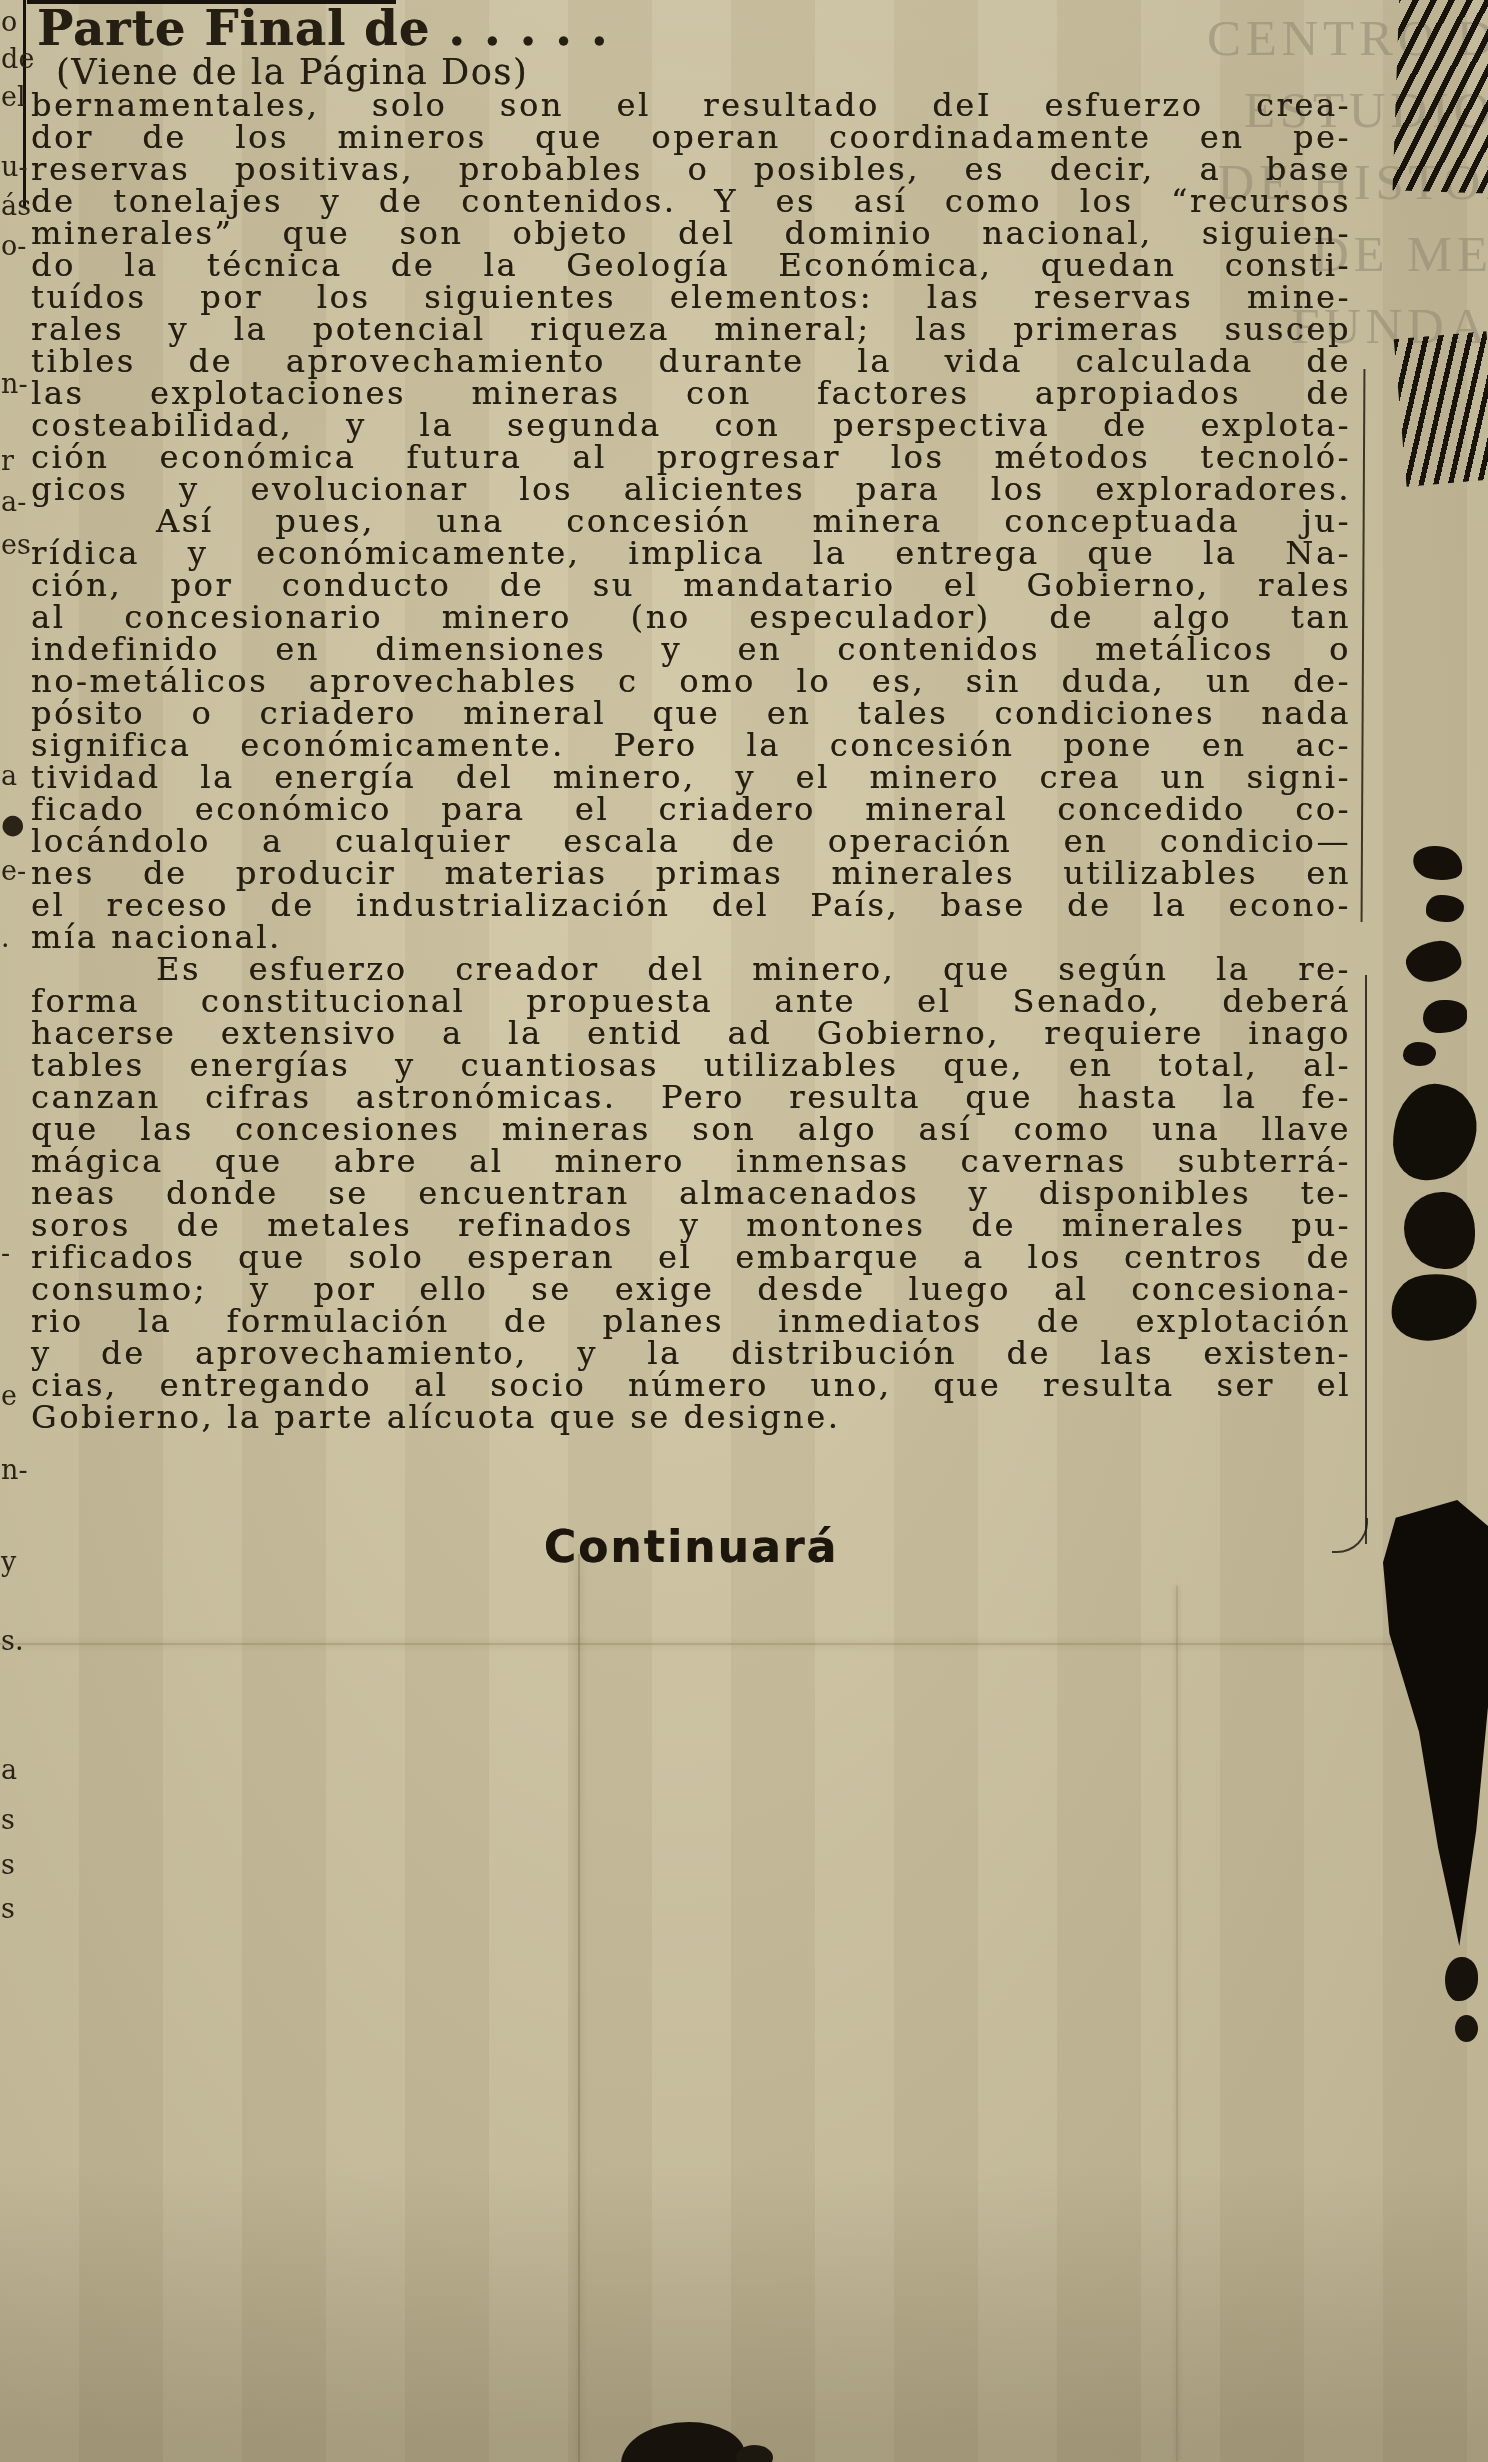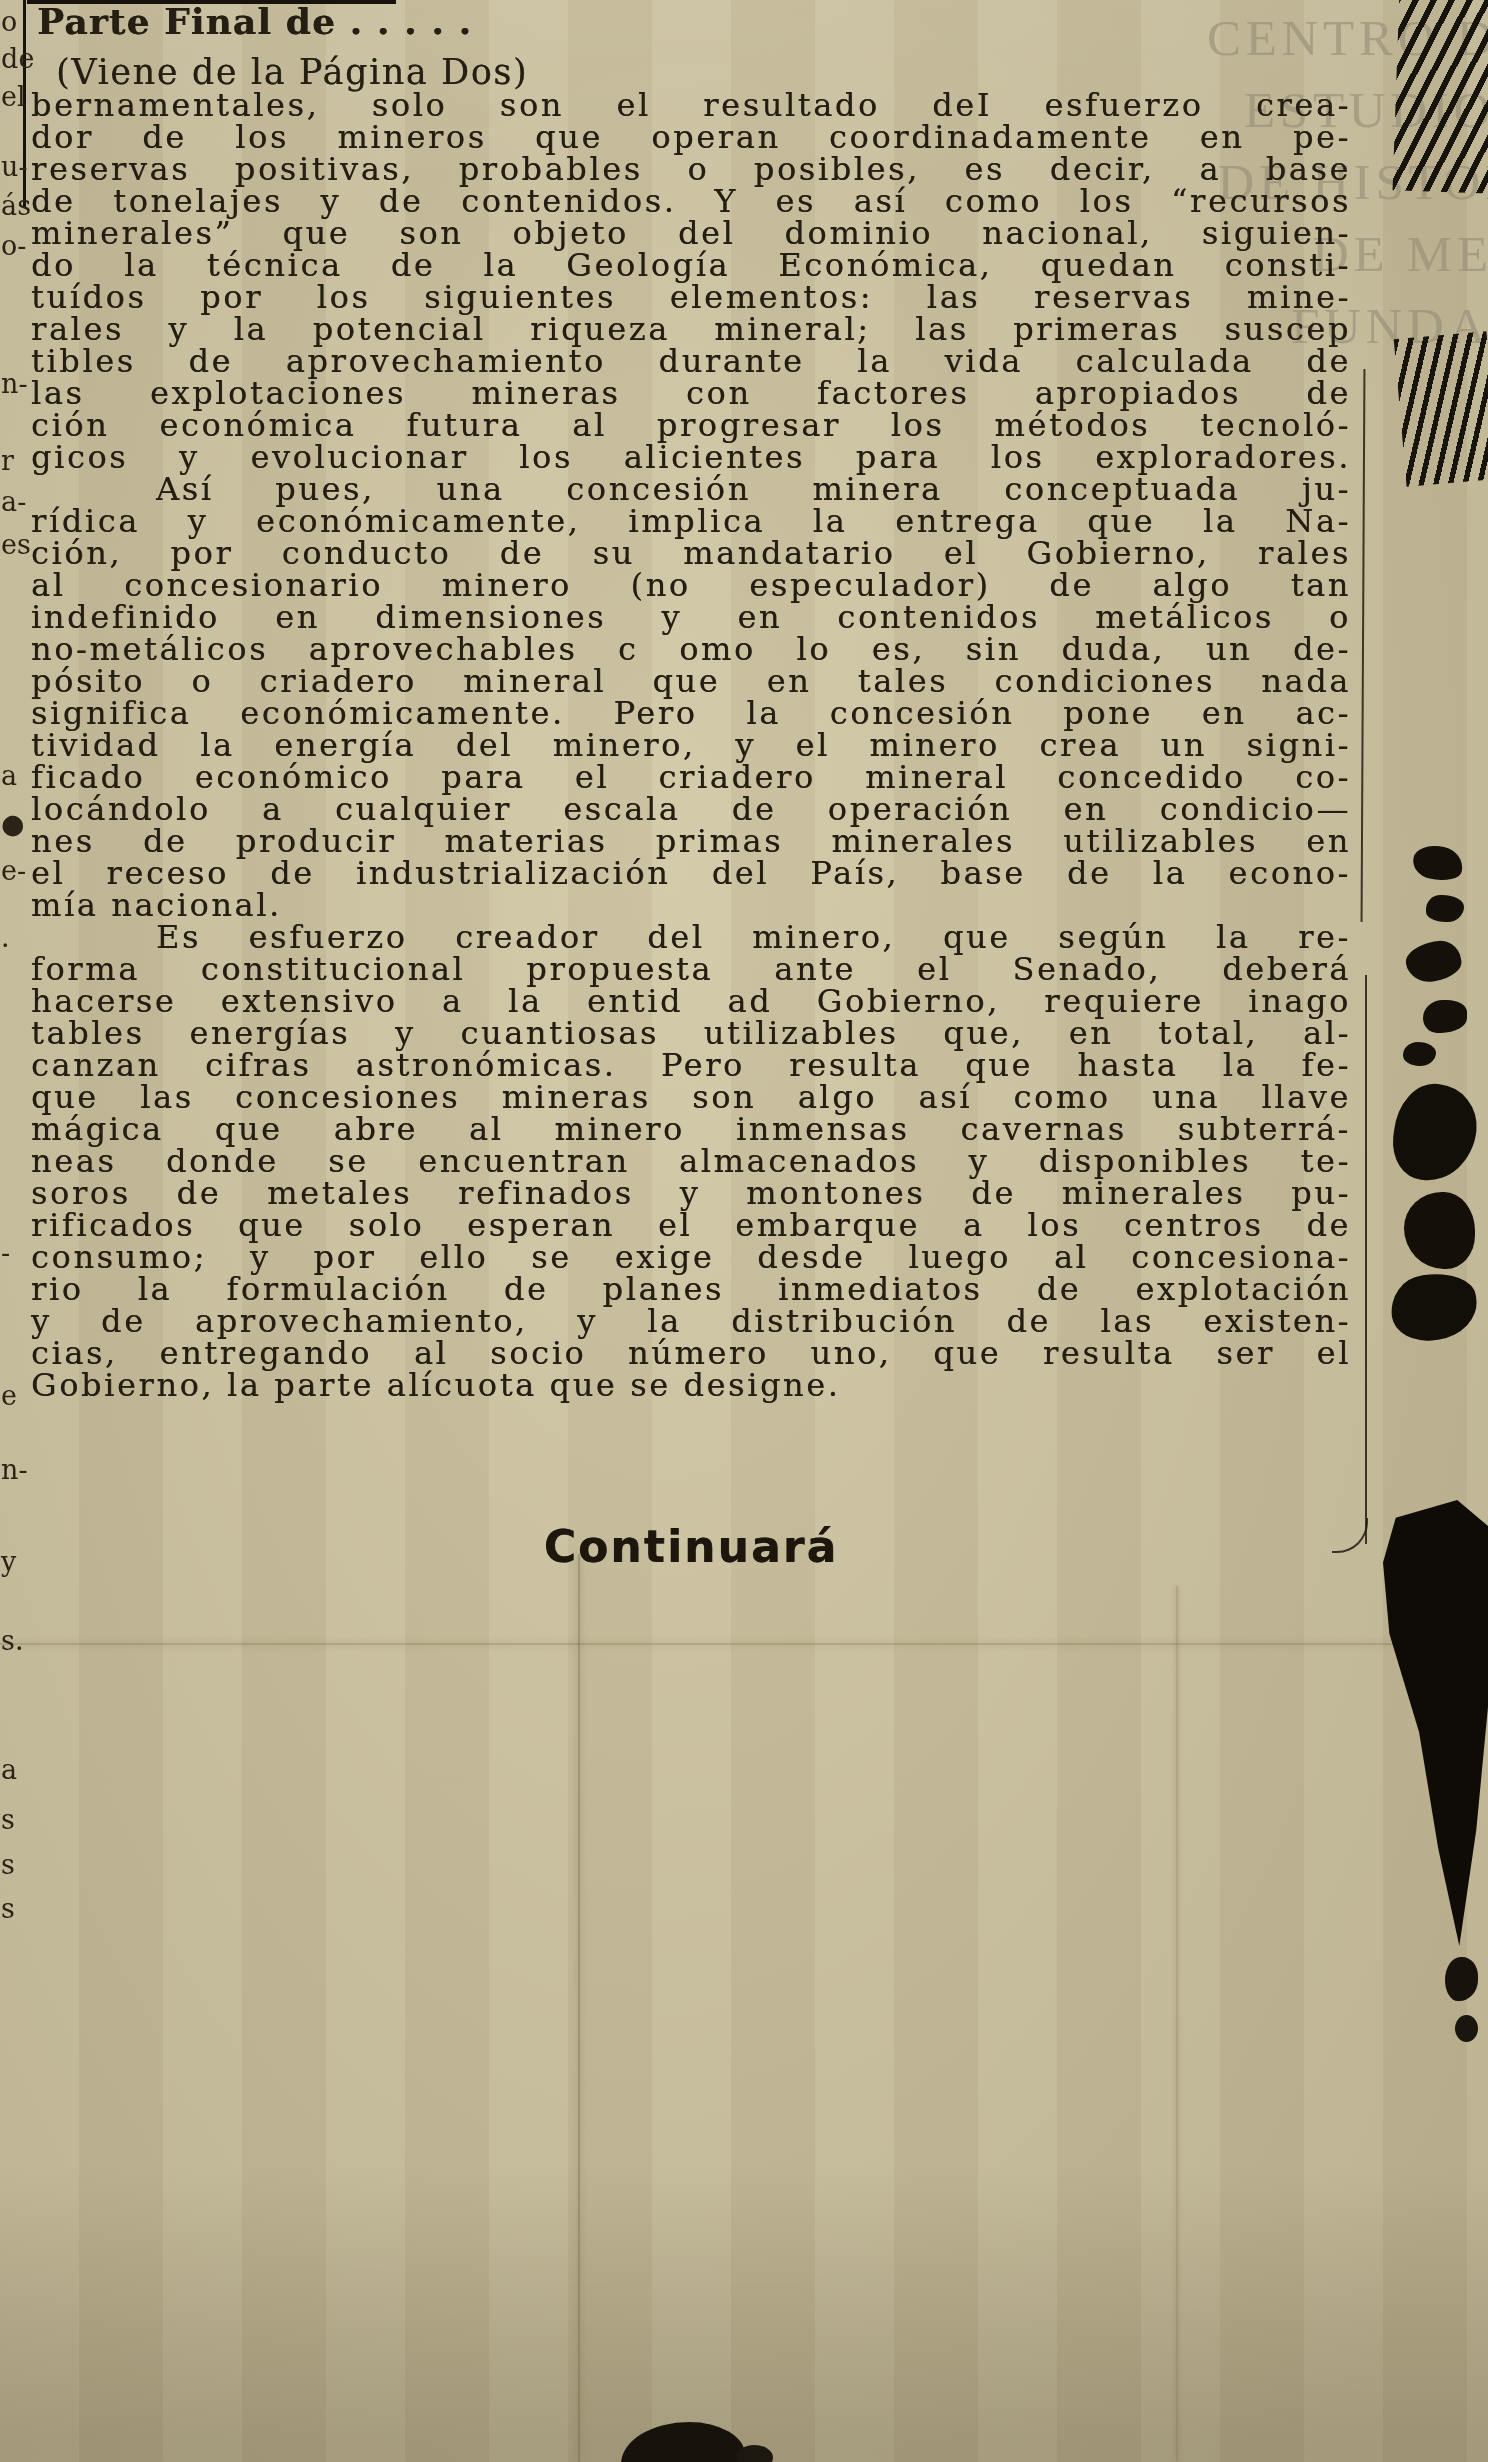--- a/index.html
+++ b/index.html
@@ -24,21 +24,21 @@
   .top-rule{position:absolute;left:27px;top:0;width:369px;height:4.2px;background:#17130c;z-index:2;}
   .left-rule{position:absolute;left:23px;top:0;width:3.2px;height:207px;background:#17130c;z-index:2;}
   .right-rule-a{position:absolute;left:1362px;top:369px;width:2.1px;height:553px;background:rgba(35,29,19,0.85);z-index:2;transform:rotate(0.3deg);}
   .right-rule-b{position:absolute;left:1365px;top:975px;width:2.1px;height:569px;background:rgba(35,29,19,0.85);z-index:2;}
   .right-rule-hook{position:absolute;left:1332px;top:1518px;width:34px;height:33px;border-right:2.1px solid rgba(35,29,19,0.85);border-bottom:2.1px solid rgba(35,29,19,0.85);border-radius:0 0 31px 0;z-index:2;}
   
   .margin{position:absolute;left:0;top:0;width:23px;height:100%;z-index:2;}
   .frag{position:absolute;left:1.1px;font-size:27px;line-height:29.5px;color:#2b2316;white-space:nowrap;}
   
   .title{position:absolute;left:37px;top:0px;margin:0;z-index:2;
-    font-size:36px;font-weight:bold;letter-spacing:1.1px;white-space:nowrap;
+    font-size:48px;font-weight:bold;letter-spacing:1.1px;white-space:nowrap;
     text-shadow:0.5px 0 0 rgba(30,24,14,0.8);}
   .subtitle{position:absolute;left:56px;top:52px;z-index:2;
     font-size:35px;letter-spacing:1.6px;white-space:nowrap;
     text-shadow:0.3px 0 0 rgba(30,24,14,0.65);}
   
   .body{position:absolute;left:31px;top:89px;width:1320px;z-index:2;}
   .ln{
     font-size:32px;line-height:32px;letter-spacing:2.6px;
     text-align:justify;text-align-last:justify;
     color:#241e12;text-shadow:0.3px 0.2px 0 rgba(34,28,18,0.65);
@@ -132,20 +132,21 @@
     <div class="ln">bernamentales, solo son el resultado deI esfuerzo crea-</div>
     <div class="ln">dor de los mineros que operan coordinadamente en pe-</div>
     <div class="ln">reservas positivas, probables o posibles, es decir, a base</div>
     <div class="ln">de tonelajes y de contenidos. Y es así como los “recursos</div>
     <div class="ln">minerales” que son objeto del dominio nacional, siguien-</div>
     <div class="ln">do la técnica de la Geología Económica, quedan consti-</div>
     <div class="ln">tuídos por los siguientes elementos: las reservas mine-</div>
     <div class="ln">rales y la potencial riqueza mineral; las primeras suscep</div>
     <div class="ln">tibles de aprovechamiento durante la vida calculada de</div>
     <div class="ln">las explotaciones mineras con factores apropiados de</div>
+    <div class="ln">costeabilidad, y la segunda con perspectiva de explota-</div>
     <div class="ln">ción económica futura al progresar los métodos tecnoló-</div>
     <div class="ln">gicos y evolucionar los alicientes para los exploradores.</div>
     <div class="ln indent">Así pues, una concesión minera conceptuada ju-</div>
     <div class="ln">rídica y económicamente, implica la entrega que la Na-</div>
     <div class="ln">ción, por conducto de su mandatario el Gobierno, rales</div>
     <div class="ln">al concesionario minero (no especulador) de algo tan</div>
     <div class="ln">indefinido en dimensiones y en contenidos metálicos o</div>
     <div class="ln">no-metálicos aprovechables c omo lo es, sin duda, un de-</div>
     <div class="ln">pósito o criadero mineral que en tales condiciones nada</div>
     <div class="ln">significa económicamente. Pero la concesión pone en ac-</div>

